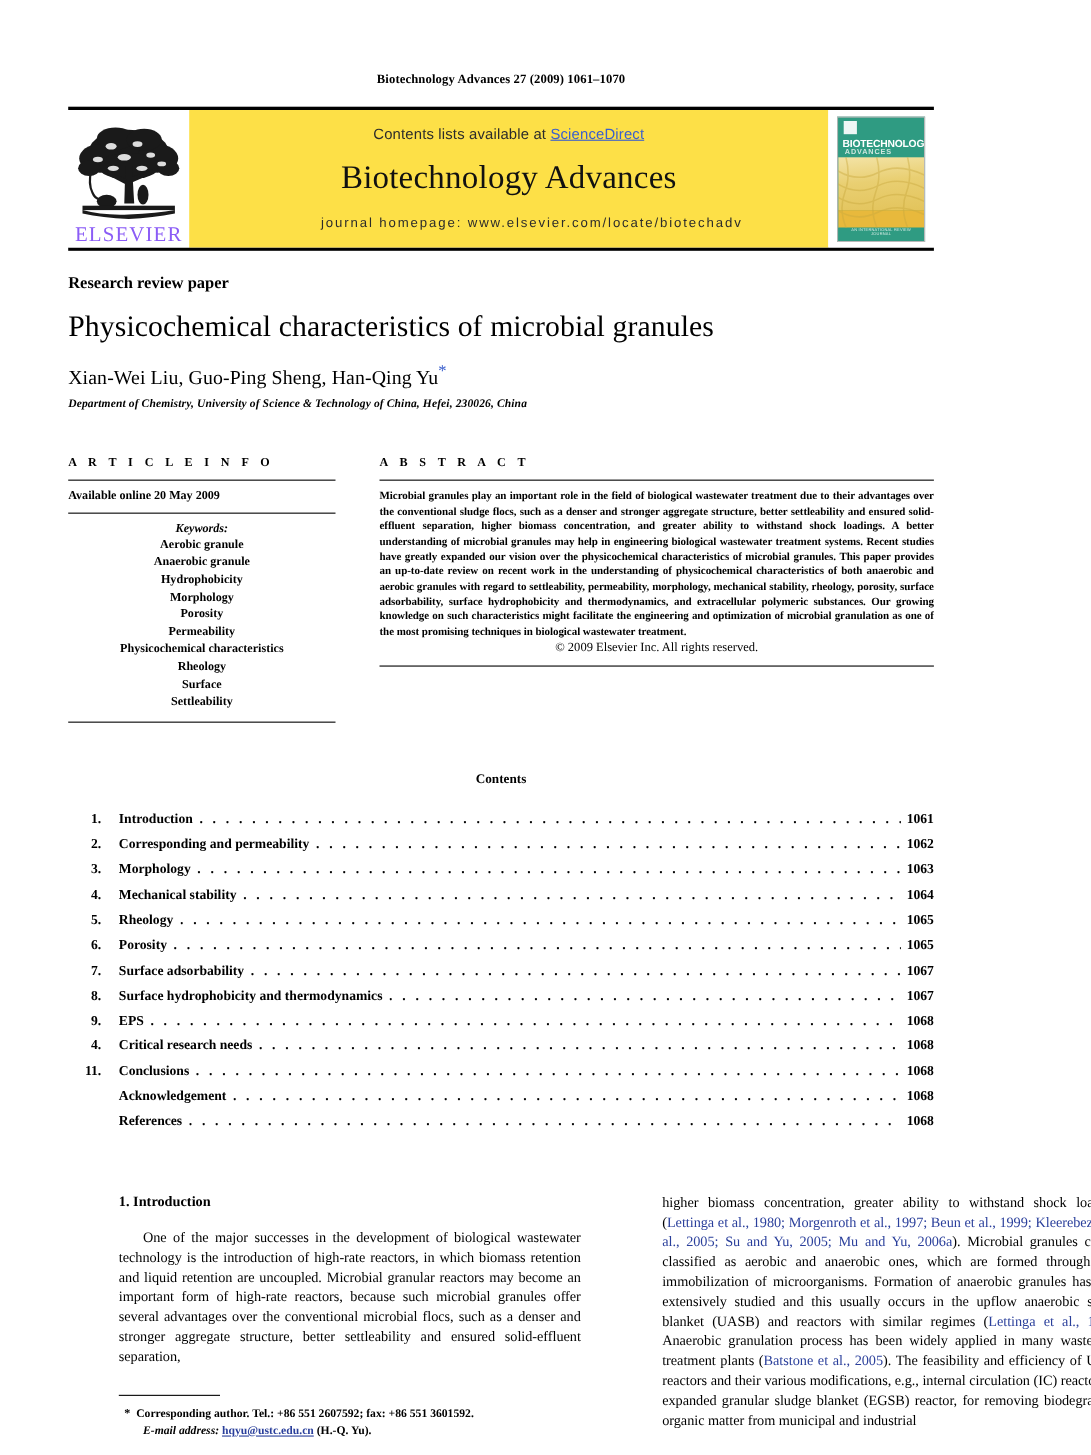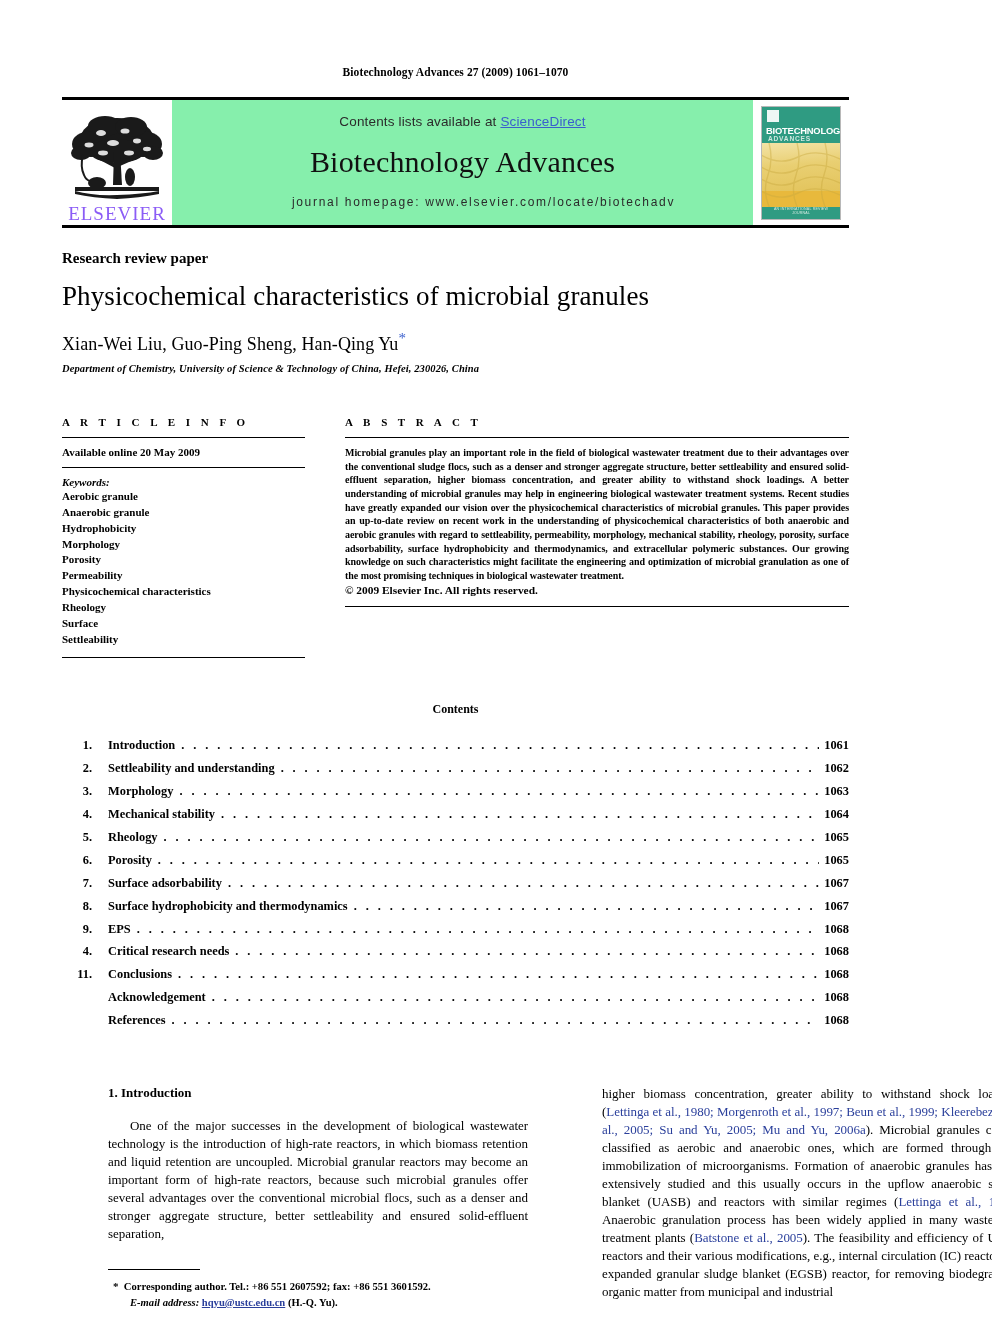--- a/index.html
+++ b/index.html
@@ -57,21 +57,21 @@
     font-family: "Liberation Serif", serif;
     font-size: 19px;
     letter-spacing: 1.0px;
     color: #8b5cf6;
     line-height: 1;
     margin-top: 1px;
     font-weight: 400;
   }
   .masthead-center {
     flex: 1 1 auto;
-    background: #86efac;
+    background: #fde047;
     display: flex;
     flex-direction: column;
     align-items: center;
     justify-content: space-between;
     padding: 14px 0 16px 0;
   }
   .sd-line {
     font-family: "Liberation Sans", sans-serif;
     font-size: 13.5px;
     color: #2b2b2b;
@@ -203,21 +203,21 @@
     font-weight: bold;
     letter-spacing: 4.0px;
     margin-bottom: 9px;
   }
   .rule-thin { border-top: 1.4px solid #000; }
   .info-avail {
     font-size: 11px;
     font-weight: bold;
     padding: 8px 0 9px 0;
   }
-  .kw-block { padding-top: 8px; }
+  .kw-block { padding-top: 8px; text-align: center; }
   .kw-label {
     font-size: 11px;
     font-style: italic;
     font-weight: bold;
     margin-bottom: 1px;
   }
   .kw-item {
     font-size: 11px;
     font-weight: bold;
     line-height: 1.44;
@@ -225,22 +225,22 @@
   .abs-body {
     padding-top: 8px;
     font-size: 10px;
     font-weight: bold;
     line-height: 1.365;
     text-align: justify;
     letter-spacing: -0.05px;
   }
   .abs-copyright {
     font-size: 11.4px;
-    font-weight: bold;
-    text-align: left;
+    font-weight: normal;
+    text-align: center;
     margin-top: 2px;
   }
   .info-abstract .rule-bottom { margin-top: 10px; border-top: 1.4px solid #000; }
 
   
   .contents-wrap { margin-top: 44px; }
   .contents-head {
     font-size: 12px;
     font-weight: bold;
     margin-bottom: 22px;
@@ -444,21 +444,21 @@
     <div class="contents-head">Contents</div>
 
     <div class="toc-row">
       <span class="toc-num">1.</span>
       <span class="toc-label">Introduction</span>
       <span class="toc-dots">. . . . . . . . . . . . . . . . . . . . . . . . . . . . . . . . . . . . . . . . . . . . . . . . . . . . . . . . . . . . . . . . . . . . . . . . . . . . . . . . . . . . . . . . . . . . . . . . . . .</span>
       <span class="toc-page">1061</span>
     </div>
     <div class="toc-row">
       <span class="toc-num">2.</span>
-      <span class="toc-label">Settleability and understanding</span>
+      <span class="toc-label">Corresponding and permeability</span>
       <span class="toc-dots">. . . . . . . . . . . . . . . . . . . . . . . . . . . . . . . . . . . . . . . . . . . . . . . . . . . . . . . . . . . . . . . . . . . . . . . . . . . . . . . . . . . . . . . . . . . . . . . . . . .</span>
       <span class="toc-page">1062</span>
     </div>
     <div class="toc-row">
       <span class="toc-num">3.</span>
       <span class="toc-label">Morphology</span>
       <span class="toc-dots">. . . . . . . . . . . . . . . . . . . . . . . . . . . . . . . . . . . . . . . . . . . . . . . . . . . . . . . . . . . . . . . . . . . . . . . . . . . . . . . . . . . . . . . . . . . . . . . . . . .</span>
       <span class="toc-page">1063</span>
     </div>
     <div class="toc-row">

